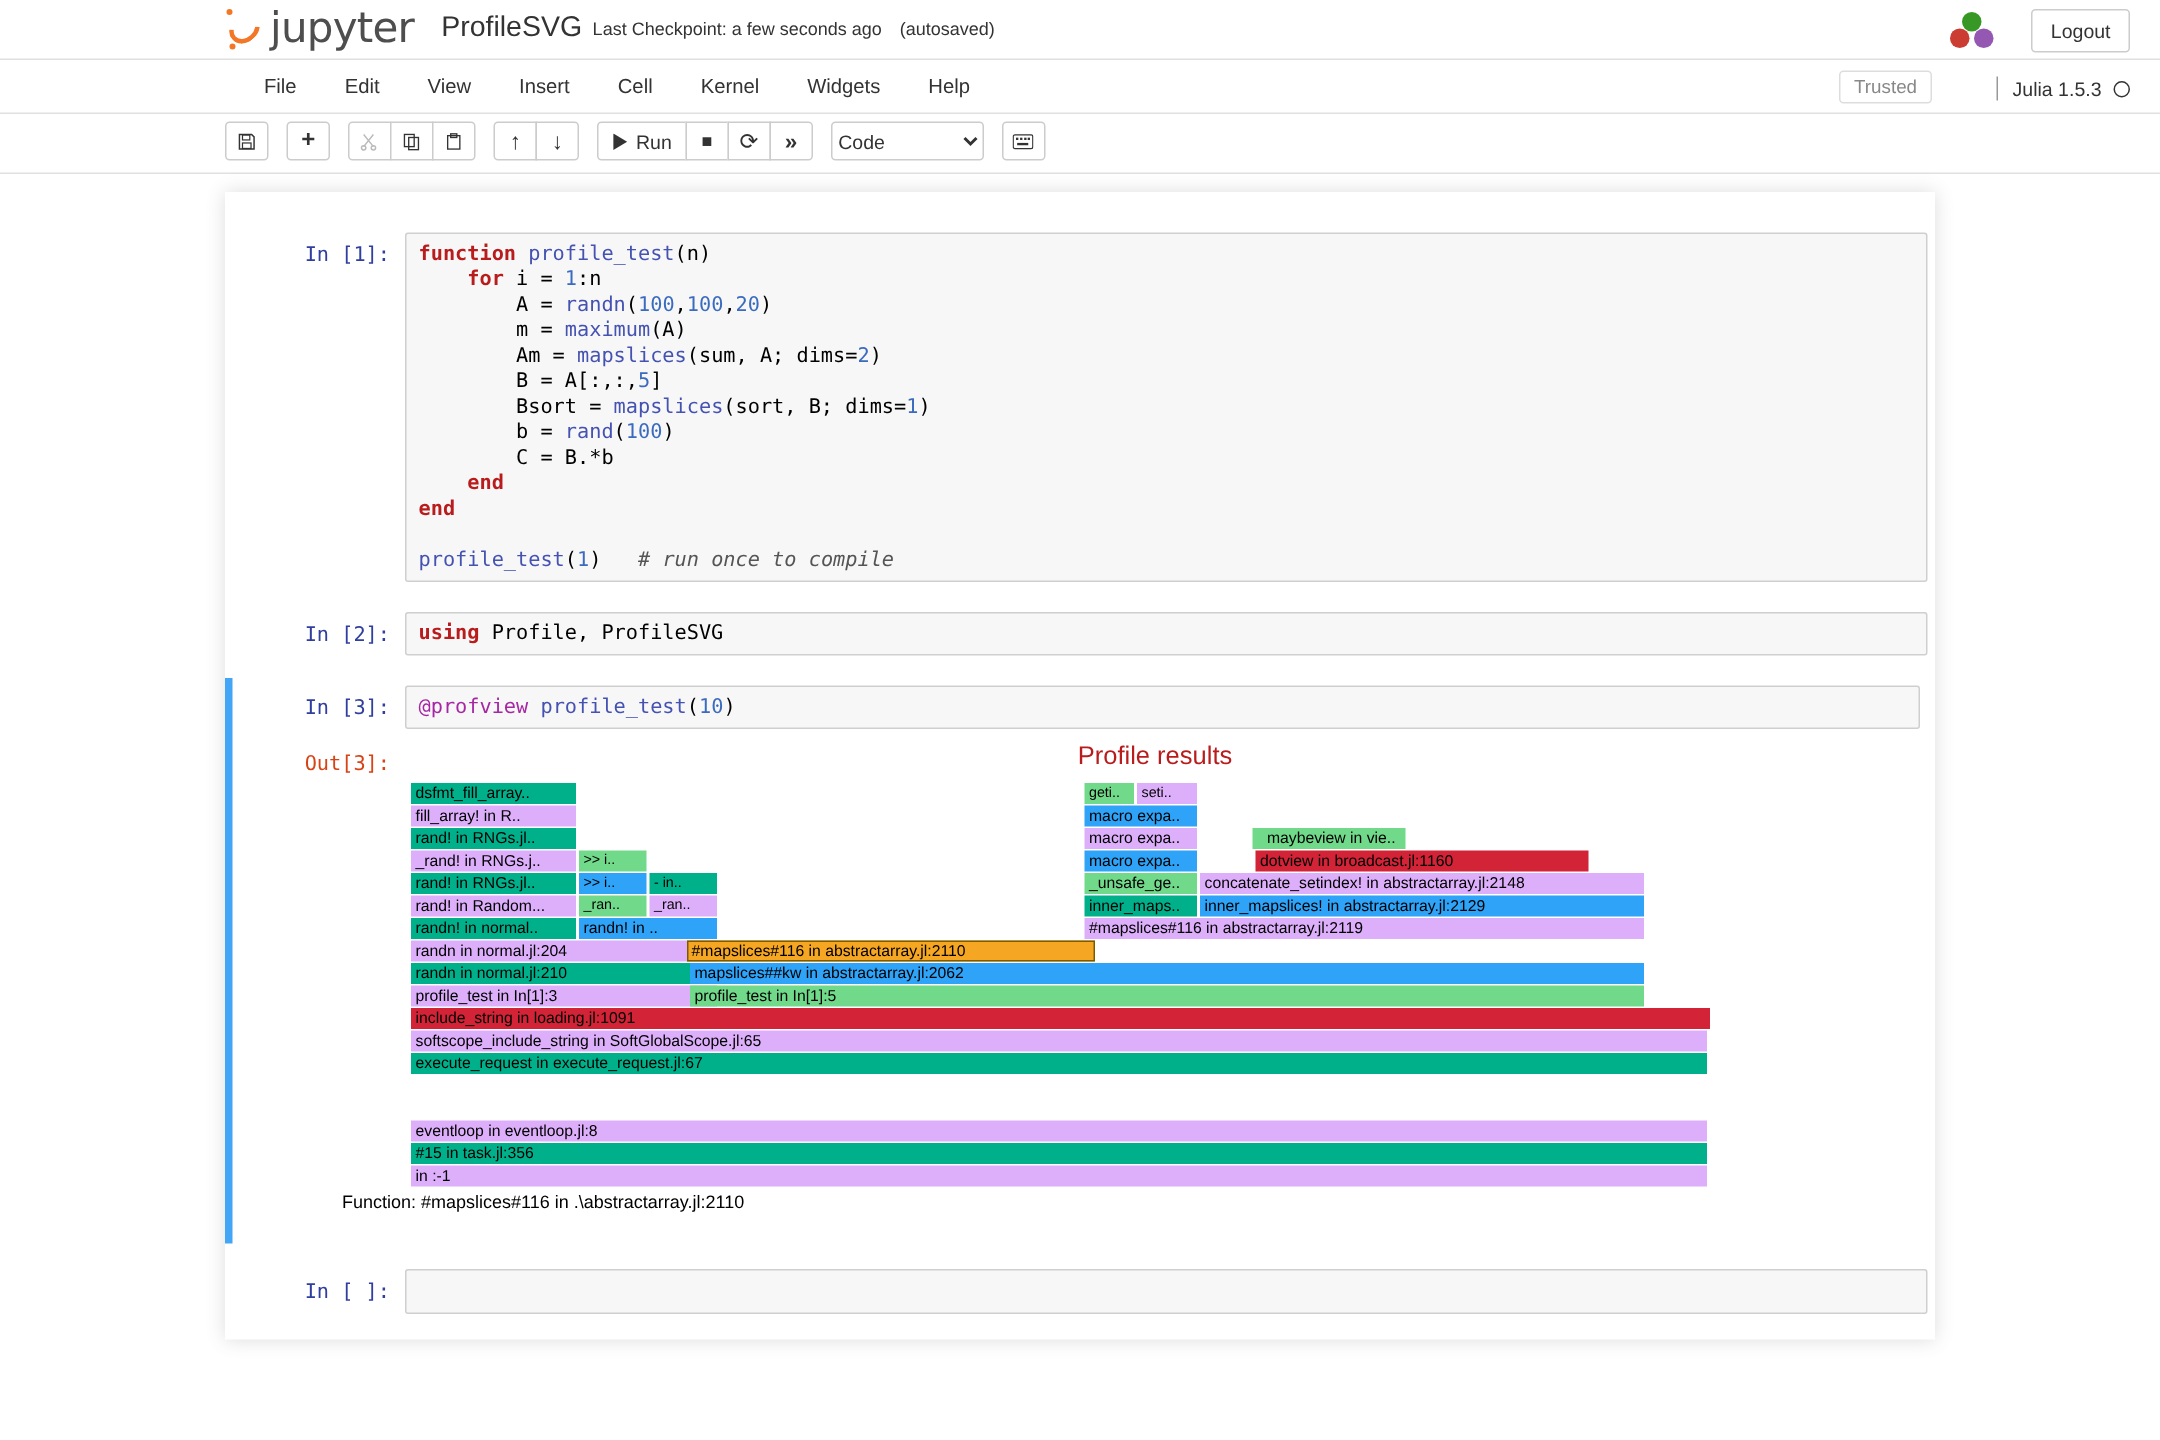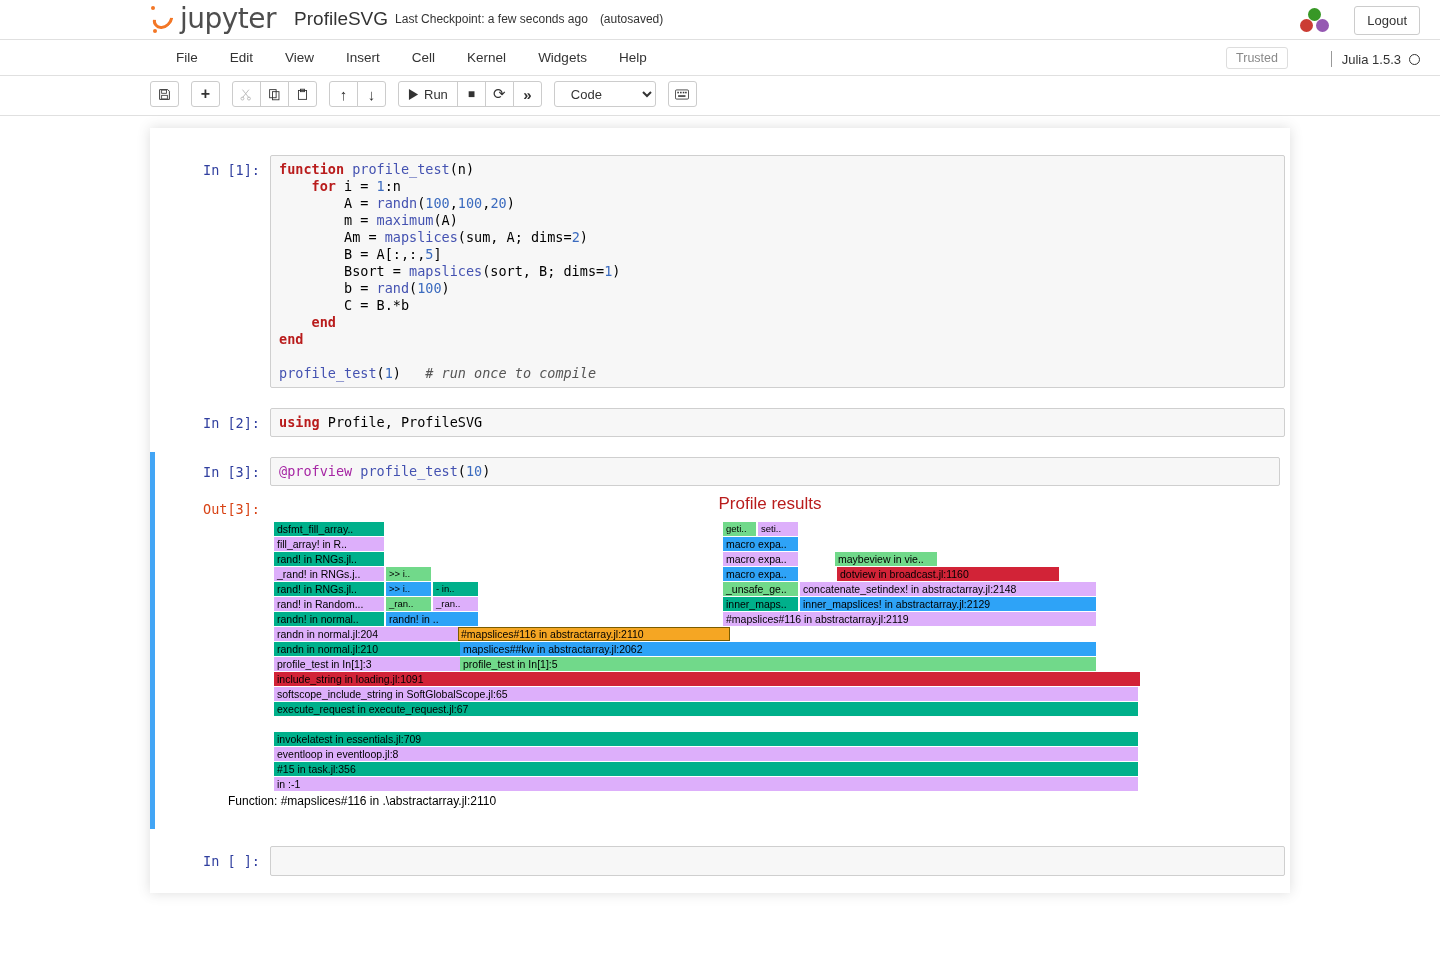--- a/index.html
+++ b/index.html
@@ -67,21 +67,21 @@
     display:flex; align-items:center; justify-content:center;
     font-size:13px; color:#333; cursor:pointer; margin-left:-1px;
   }
   .tb-group .tb-btn:first-child { border-radius:3px 0 0 3px; margin-left:0; }
   .tb-group .tb-btn:last-child { border-radius:0 3px 3px 0; }
   .tb-group .tb-btn:only-child { border-radius:3px; }
   .tb-btn.wide { width:auto; padding:0 9px; gap:5px; }
   .tb-btn.disabled { color:#bbb; }
   #celltype-select {
     height:26px; width:102px; border:1px solid #ccc; border-radius:3px;
-    font-size:13px; padding:0 12px; background:#fff; color:#333; margin-right:12px;
+    font-size:13px; padding:0 0; background:#fff; color:#333; margin-right:12px;
     font-family:"Liberation Sans", sans-serif;
   }
 
   
   #nb-container {
     position:absolute; left:150px; top:128px;
     width:1140px; min-height:765px;
     background:#fff; box-shadow:0 0 12px rgba(87,87,87,0.2);
     padding-top:22px;
   }
@@ -280,35 +280,34 @@
               <div class="fbar tiny" style="left: 163px; top: 75px; width: 45px; background: rgb(221, 175, 251);">_ran..</div>
               <div class="fbar" style="left: 4px; top: 90px; width: 110px; background: rgb(0, 176, 139);">randn! in normal..</div>
               <div class="fbar" style="left: 116px; top: 90px; width: 92px; background: rgb(46, 163, 247);">randn! in ..</div>
               <div class="fbar" style="left: 4px; top: 105px; width: 204px; background: rgb(221, 175, 251);">randn in normal.jl:204</div>
               <div class="fbar" style="left: 4px; top: 120px; width: 204px; background: rgb(0, 176, 139);">randn in normal.jl:210</div>
               <div class="fbar" style="left: 4px; top: 135px; width: 204px; background: rgb(221, 175, 251);">profile_test in In[1]:3</div>
               <div class="fbar tiny" style="left: 453px; top: 0px; width: 33px; background: rgb(113, 217, 138);">geti..</div>
               <div class="fbar tiny" style="left: 488px; top: 0px; width: 40px; background: rgb(221, 175, 251);">seti..</div>
               <div class="fbar" style="left: 453px; top: 15px; width: 75px; background: rgb(46, 163, 247);">macro expa..</div>
               <div class="fbar" style="left: 453px; top: 30px; width: 75px; background: rgb(221, 175, 251);">macro expa..</div>
-              <div class="fbar" style="left: 565px; top: 30px; width: 102px; background: rgb(113, 217, 138);">maybeview in vie..</div>
+              <div class="fbar" style="left: 565px; top: 30px; width: 102px; background: rgb(113, 217, 138); text-align: center;">maybeview in vie..</div>
               <div class="fbar" style="left: 453px; top: 45px; width: 75px; background: rgb(46, 163, 247);">macro expa..</div>
               <div class="fbar" style="left: 567px; top: 45px; width: 222px; background: rgb(210, 35, 55);">dotview in broadcast.jl:1160</div>
               <div class="fbar" style="left: 453px; top: 60px; width: 75px; background: rgb(113, 217, 138);">_unsafe_ge..</div>
               <div class="fbar" style="left: 530px; top: 60px; width: 296px; background: rgb(221, 175, 251);">concatenate_setindex! in abstractarray.jl:2148</div>
               <div class="fbar" style="left: 453px; top: 75px; width: 75px; background: rgb(0, 176, 139);">inner_maps..</div>
               <div class="fbar" style="left: 530px; top: 75px; width: 296px; background: rgb(46, 163, 247);">inner_mapslices! in abstractarray.jl:2129</div>
               <div class="fbar" style="left: 453px; top: 90px; width: 373px; background: rgb(221, 175, 251);">#mapslices#116 in abstractarray.jl:2119</div>
               <div class="fbar sel" style="left: 188px; top: 105px; width: 272px; background: rgb(245, 166, 35);">#mapslices#116 in abstractarray.jl:2110</div>
               <div class="fbar" style="left: 190px; top: 120px; width: 636px; background: rgb(46, 163, 247);">mapslices##kw in abstractarray.jl:2062</div>
               <div class="fbar" style="left: 190px; top: 135px; width: 636px; background: rgb(113, 217, 138);">profile_test in In[1]:5</div>
               <div class="fbar" style="left: 4px; top: 150px; width: 866px; background: rgb(210, 35, 55);">include_string in loading.jl:1091</div>
               <div class="fbar" style="left: 4px; top: 165px; width: 864px; background: rgb(221, 175, 251);">softscope_include_string in SoftGlobalScope.jl:65</div>
               <div class="fbar" style="left: 4px; top: 180px; width: 864px; background: rgb(0, 176, 139);">execute_request in execute_request.jl:67</div>
-              <div class="fbar" style="left: 4px; top: 210px; width: 864px; background: rgb(0, 176, 139);">invokelatest in essentials.jl:709</div>
               <div class="fbar" style="left: 4px; top: 225px; width: 864px; background: rgb(221, 175, 251);">eventloop in eventloop.jl:8</div>
               <div class="fbar" style="left: 4px; top: 240px; width: 864px; background: rgb(0, 176, 139);">#15 in task.jl:356</div>
               <div class="fbar" style="left: 4px; top: 255px; width: 864px; background: rgb(221, 175, 251);">in :-1</div>
             </div>
           <div id="flame-caption">Function: #mapslices#116 in .\abstractarray.jl:2110</div>
         </div>
       </div>
     </div>
   </div>
 

